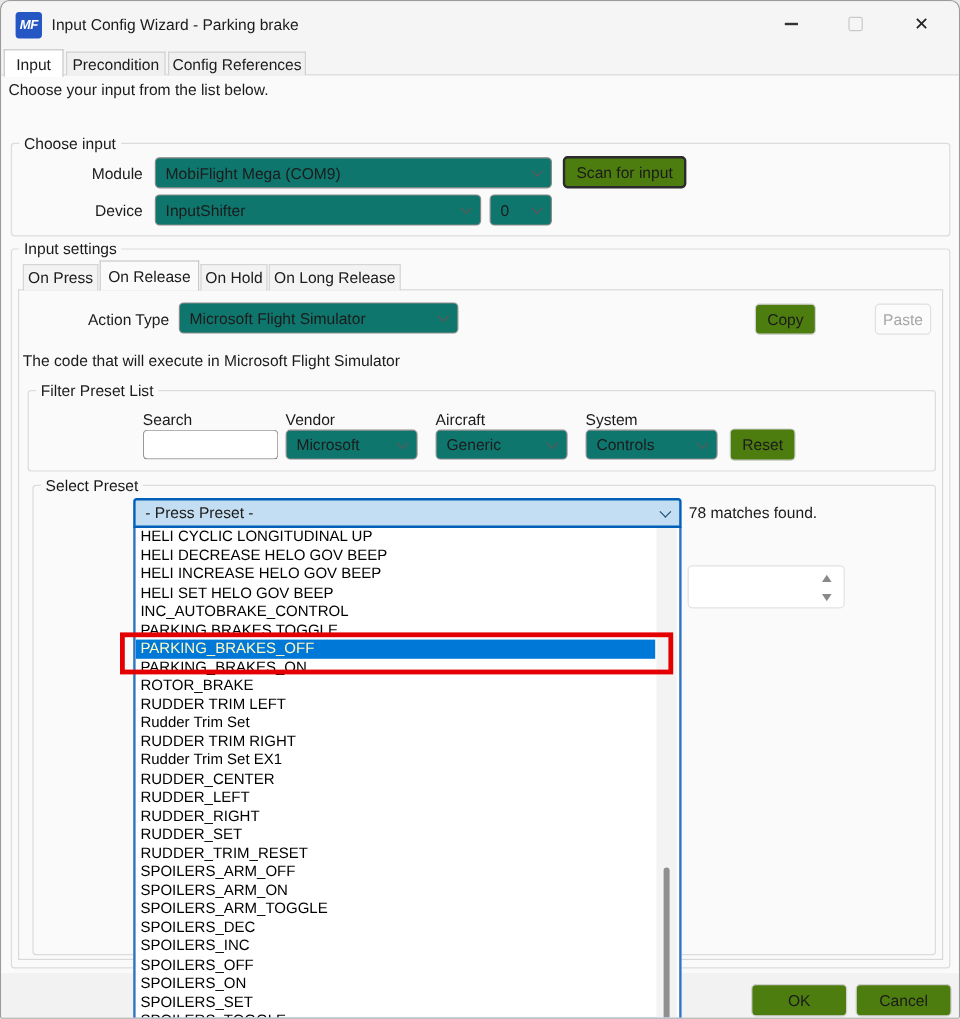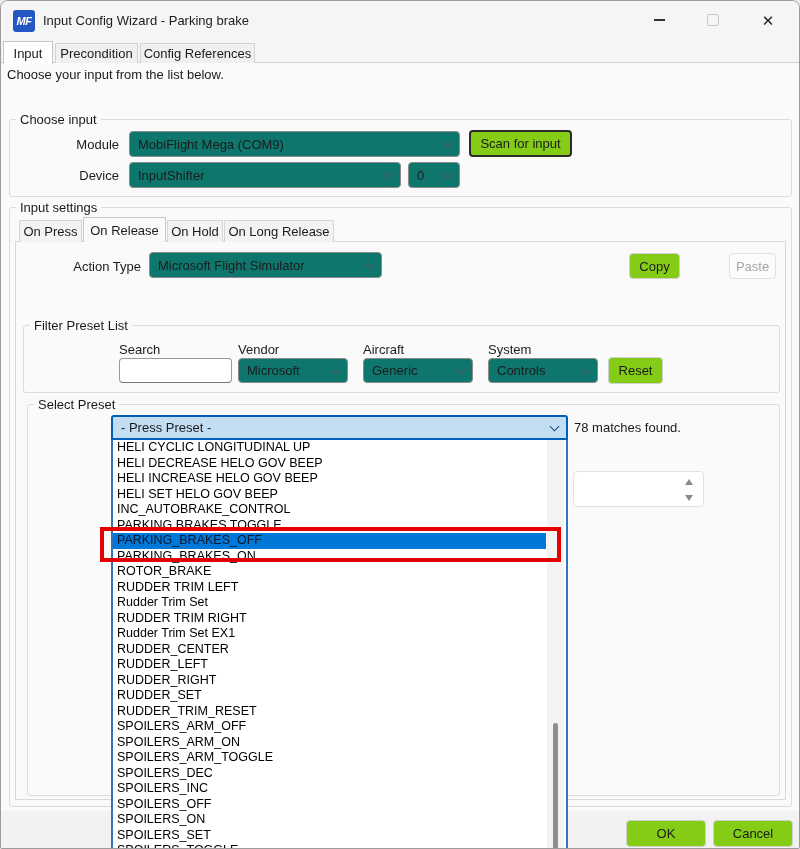--- a/index.html
+++ b/index.html
@@ -25,36 +25,36 @@
   .tab1-sel { left:2px; top:40px; height:23px; background:#ffffff; border:1px solid #c6c6c6; border-bottom:none; z-index:3; }
   .tab1 { top:42px; height:20px; background:#f0f0f0; border:1px solid #d2d2d2; border-bottom:none; }
   
   .content { left:0; top:62px; width:800px; height:748px; background:#fafafa; }
   .groupbox { border:1px solid #dcdcdc; border-radius:3px; }
   .legend { position:absolute; top:-8px; background:#fafafa; padding:0 4px; font-size:13px; color:#1b1b1b; }
   
   .combo { background:#0f766e; border:1px solid #8a8a8a; border-radius:4px; display:flex; align-items:center; padding:0 8px; }
   .combo .val { flex:1; overflow:hidden; white-space:nowrap; }
   .chev { width:7px; height:7px; border-right:1.6px solid #5a5a5a; border-bottom:1.6px solid #5a5a5a; transform:rotate(45deg); margin-top:-3px; flex:none; }
-  .btn { background:#84cc16; border:1px solid #d0d0d0; border-radius:4px; display:flex; align-items:center; justify-content:center; font-size:13px; color:#1b1b1b; }
+  .btn { background:#4d7c0f; border:1px solid #d0d0d0; border-radius:4px; display:flex; align-items:center; justify-content:center; font-size:13px; color:#1b1b1b; }
   .btn-focus { border:2px solid #2b2b2b; }
   .btn-disabled { color:#a6a6a6; border-color:#e0e0e0; background:#fbfbfb; }
   .textbox { background:#ffffff; border:1px solid #999; border-bottom:1.6px solid #777; border-radius:4px; padding:0 6px; font-size:13px; font-family:"Liberation Sans",sans-serif; }
   .label { font-size:13px; color:#1b1b1b; }
   .rlabel { text-align:right; }
   
   .tab2 { top:219px; height:22px; background:#f3f3f3; border:1px solid #d5d5d5; border-bottom:none; z-index:2; }
   .tab2-sel { top:216px; height:25px; background:#fafafa; border:1px solid #c9c9c9; border-bottom:none; z-index:4; }
   .tabpage2 { left:14px; top:240px; width:771px; height:559px; border:1px solid #d9d9d9; background:#fafafa; }
   
   .combo-open { background:#c3ddf2; border:2px solid #005fb8; border-radius:3px 3px 0 0; }
   .combo-open .chev { border-color:#1c4e79; }
   .dropdown { background:#ffffff; border:2px solid #2f74c0; border-top:none; z-index:5; overflow:hidden; }
   .list-item { height:15.5px; line-height:15.5px; font-size:12.5px; padding-left:4px; white-space:nowrap; color:#000; }
-  .list-item.selected { background:#0078d7; color:#0f172a; }
+  .list-item.selected { background:#0078d7; color:#fef9c3; }
   .scrolltrack { position:absolute; right:2px; top:0; width:17px; height:100%; background:#f3f3f3; }
   .scrollthumb { position:absolute; left:6px; width:5px; border-radius:3px; background:#8f8f8f; }
   
   .updown { background:#ffffff; border:1px solid #e2e2e2; border-radius:4px; z-index:1; }
   .spinbtn { position:absolute; right:4px; width:20px; height:16px; display:flex; align-items:center; justify-content:center; }
   .tri-up { width:0; height:0; border-left:4px solid transparent; border-right:4px solid transparent; border-bottom:6px solid #8a8a8a; }
   .tri-down { width:0; height:0; border-left:4px solid transparent; border-right:4px solid transparent; border-top:6px solid #8a8a8a; }
   
   .red-rect { border:4px solid #e40000; background:transparent; z-index:10; }
   .footer { left:0; top:810px; width:800px; height:39px; background:#f2f2f2; }
@@ -115,20 +115,21 @@
   <div class="abs tab tab2" style="left:223px; width:110px;">On Long Release</div>
   <div class="abs tabpage2"></div>
 
   <div class="abs label rlabel" style="left:60px; top:258px; width:80px;">Action Type</div>
   <div class="abs combo" style="left:148px; top:251px; width:233px; height:26px;">
     <span class="val">Microsoft Flight Simulator</span>
     <span class="chev"></span>
   </div>
   <div class="abs btn" style="left:628px; top:252px; width:51px; height:26px;">Copy</div>
   <div class="abs btn btn-disabled" style="left:728px; top:252px; width:47px; height:26px;">Paste</div>
+  <div class="abs label" style="left:18px; top:292px;">The code that will execute in Microsoft Flight Simulator</div>
 
   <div class="abs groupbox" style="left:22px; top:324px; width:757px; height:68px;">
     <span class="legend" style="left:6px;">Filter Preset List</span>
   </div>
   <div class="abs label" style="left:118px; top:341px;">Search</div>
   <input class="abs textbox" style="left: 118px; top: 357px; width: 113px; height: 25px;" value="">
   <div class="abs label" style="left:237px; top:341px;">Vendor</div>
   <div class="abs combo" style="left:237px; top:357px; width:110px; height:25px;">
     <span class="val">Microsoft</span>
     <span class="chev"></span>

